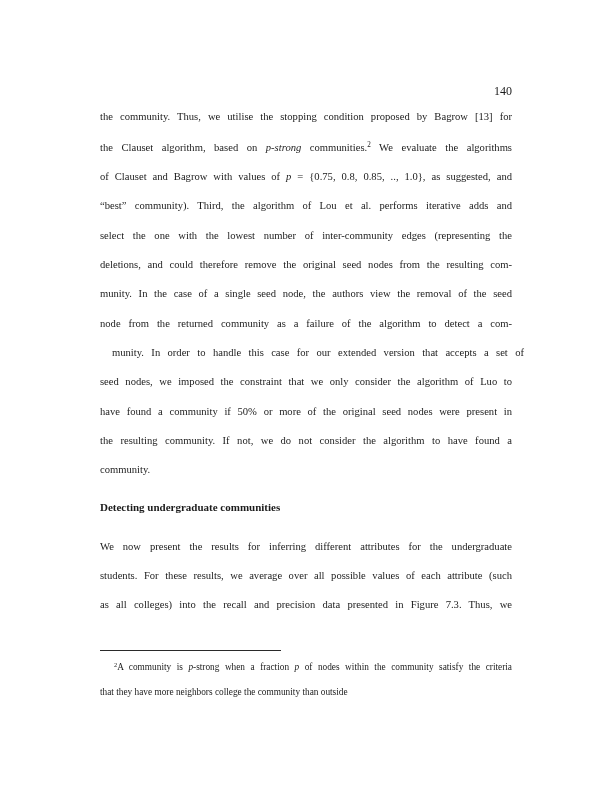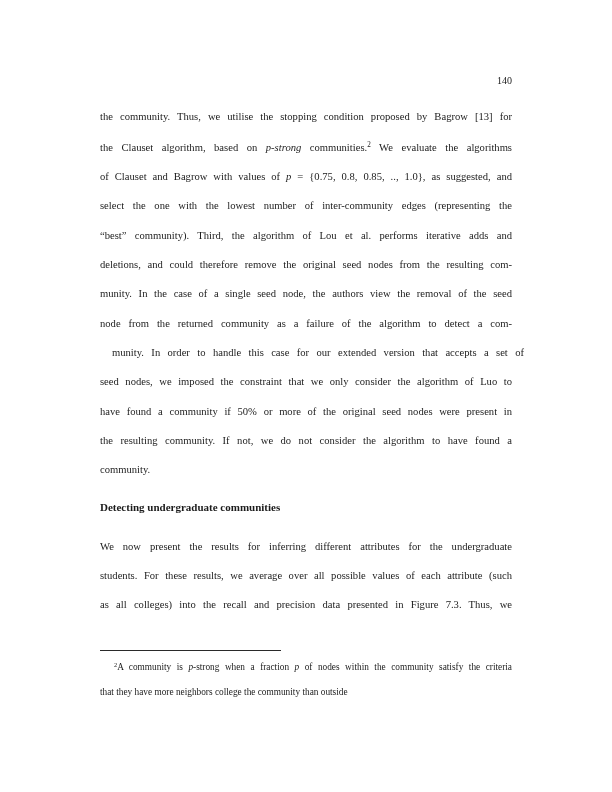--- a/index.html
+++ b/index.html
@@ -10,23 +10,23 @@
     color: #1b1b1b;
   }
   .page {
     position: relative;
     width: 612px; height: 792px;
     background: #ffffff;
     overflow: hidden;
   }
   .page-number {
     position: absolute;
-    top: 75px;
+    top: 85px;
     right: 100px;
-    font-size: 10px;
+    font-size: 12px;
     line-height: 12px;
   }
   .text-block {
     position: absolute;
     left: 100px;
     top: 102px;
     width: 412px;
   }
   .para .line {
     font-size: 10.6px;
@@ -70,22 +70,22 @@
 <body>
 
 <div class="page">
   <div class="page-number">140</div>
 
   <div class="text-block">
     <div class="para">
         <div class="line"><span class="runs" style="word-spacing: 4.39453px;"><span>the community. Thus, we utilise the stopping condition proposed by Bagrow [13] for</span></span></div>
         <div class="line"><span class="runs" style="word-spacing: 5.85313px;"><span>the Clauset algorithm, based on </span><span class="it">p-strong</span><span> communities.</span><span class="sup">2</span><span> We evaluate the algorithms</span></span></div>
         <div class="line"><span class="runs" style="word-spacing: 3.33496px;"><span>of Clauset and Bagrow with values of </span><span class="it">p</span><span> = {0.75, 0.8, 0.85, .., 1.0}, as suggested, and</span></span></div>
+        <div class="line"><span class="runs" style="word-spacing: 5.64193px;"><span>“best” community). Third, the algorithm of Lou et al. performs iterative adds and</span></span></div>
         <div class="line"><span class="runs" style="word-spacing: 5.99574px;"><span>select the one with the lowest number of inter-community edges (representing the</span></span></div>
-        <div class="line"><span class="runs" style="word-spacing: 5.64193px;"><span>“best” community). Third, the algorithm of Lou et al. performs iterative adds and</span></span></div>
         <div class="line"><span class="runs" style="word-spacing: 4.05729px;"><span>deletions, and could therefore remove the original seed nodes from the resulting com-</span></span></div>
         <div class="line"><span class="runs" style="word-spacing: 3.98633px;"><span>munity. In the case of a single seed node, the authors view the removal of the seed</span></span></div>
         <div class="line"><span class="runs" style="word-spacing: 5.2221px;"><span>node from the returned community as a failure of the algorithm to detect a com-</span></span></div>
         <div class="line"><span class="runs" style="word-spacing: 4.72292px; margin-left: 12px;"><span>munity. In order to handle this case for our extended version that accepts a set of</span></span></div>
         <div class="line"><span class="runs" style="word-spacing: 3.89509px;"><span>seed nodes, we imposed the constraint that we only consider the algorithm of Luo to</span></span></div>
         <div class="line"><span class="runs" style="word-spacing: 4.02917px; text-align: right;"><span>have found a community if 50% or more of the original seed nodes were present in</span></span></div>
         <div class="line"><span class="runs" style="word-spacing: 4.8058px;"><span>the resulting community. If not, we do not consider the algorithm to have found a</span></span></div>
         <div class="line last"><span class="runs"><span>community.</span></span></div>
       </div>
     <div class="heading">Detecting undergraduate communities</div>

